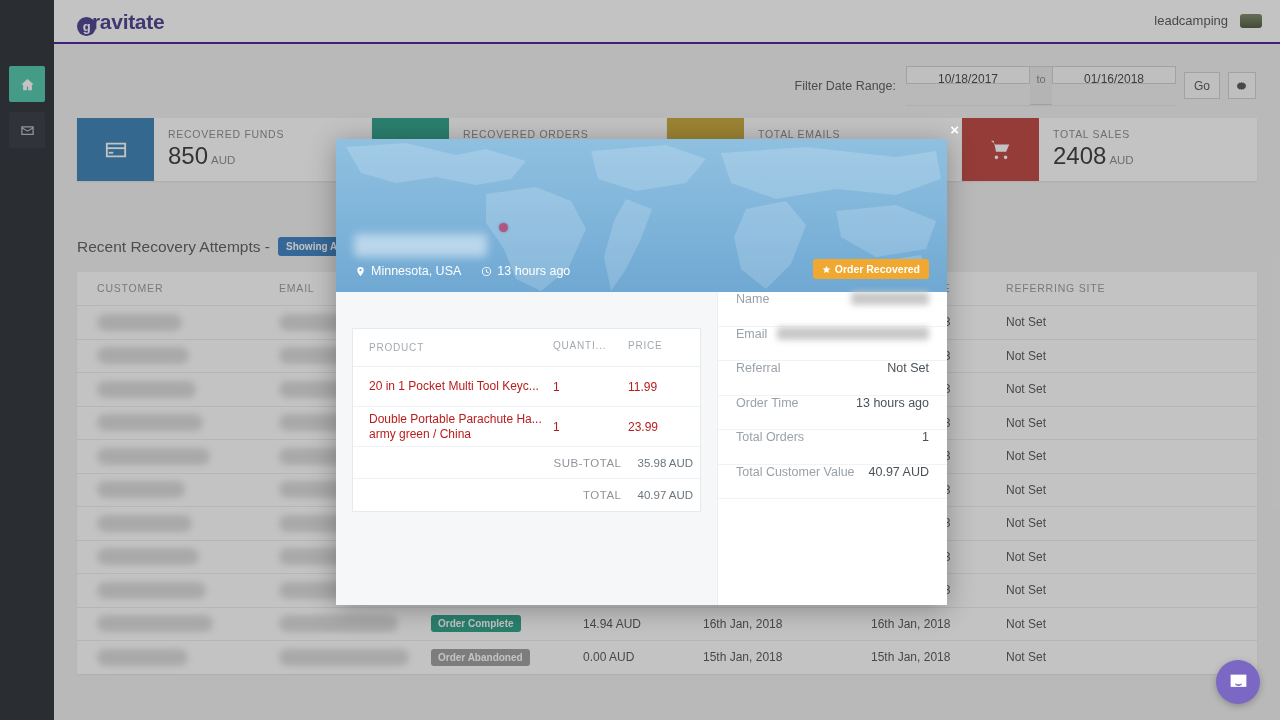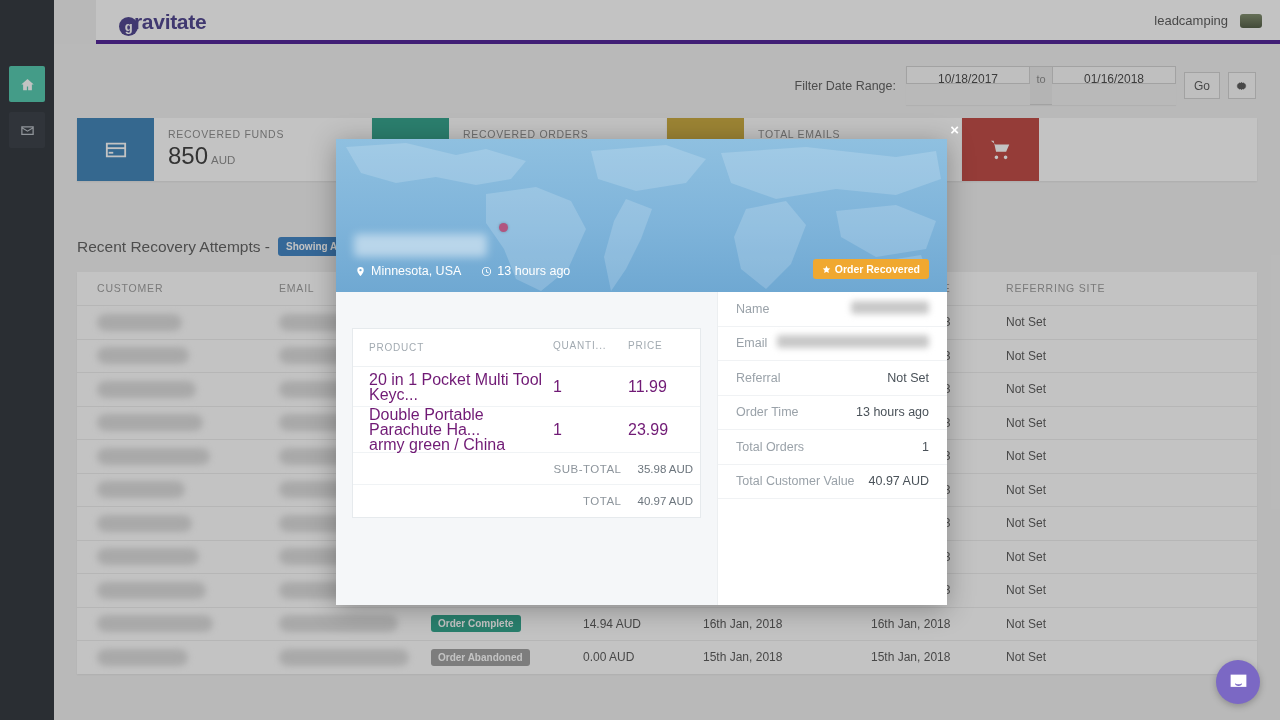--- a/index.html
+++ b/index.html
@@ -28,21 +28,21 @@
   }
   .sb-icon:first-child { margin-top: 66px; }
   .sb-icon.active { background: #4fcaae; }
   .sb-icon.idle { background: #343a42; }
   .sb-icon svg { width: 15px; height: 15px; fill: #fff; }
   .sb-icon.idle svg { fill: #b9bfc6; }
 
   
   .topbar {
     position: absolute; left: 54px; top: 0; right: 0; height: 44px;
-    background: #fff; border-bottom: 4px solid #4c1d95; z-index: 4; margin-left: 42px;
+    background: #fff; border-bottom: 2px solid #4c1d95; z-index: 4;
   }
   .logo {
     position: absolute; left: 23px; top: 10px;
     font-size: 21px; font-weight: bold; color: #4a3f8c; letter-spacing: -.3px;
   }
   .logo .gdot {
     display: inline-block; width: 19px; height: 19px; border-radius: 50%;
     background: #4a3f8c; color: #fff; font-size: 13px; text-align: center;
     line-height: 19px; margin-right: -4px; vertical-align: -2px;
   }
@@ -195,35 +195,35 @@
 
   .prod-card { background: #fff; border: 1px solid #e6eaed; margin-top: 20px; }
   .prod-head {
     display: flex; padding: 11px 0; border-bottom: 1px solid #eef1f3;
   }
   .prod-head div {
     font-size: 10px; color: #a2aab1; letter-spacing: .8px; text-transform: uppercase;
   }
   .prod-row {
     display: flex; align-items: center; min-height: 40px;
-    border-bottom: 1px solid #f0f3f5; font-size: 16px; color: #701a75;
+    border-bottom: 1px solid #f0f3f5; font-size: 12px; color: #b91c1c;
   }
   .p-name { width: 200px; padding-left: 16px; line-height: 15px; }
   .p-qty  { width: 75px; }
   .p-price{ width: 70px; }
   .sum-row {
     display: flex; align-items: center; height: 32px;
     border-bottom: 1px solid #f0f3f5; font-size: 11.5px; color: #8d959c;
   }
   .sum-row:last-child { border-bottom: 0; }
   .s-lbl { width: 275px; text-align: right; letter-spacing: .5px; text-transform: uppercase; }
   .s-val { width: 80px; padding-left: 16px; color: #6c757d; }
 
   .info-row {
-    display: flex; justify-content: space-between; align-items: center;
+    display: flex; justify-content: space-between; align-items: flex-start;
     padding: 0 18px; height: 34.5px; border-bottom: 1px solid #f0f2f4;
     font-size: 12.5px;
   }
   .info-k { color: #9aa2a9; }
   .info-v { color: #4a5259; }
   .blur-val {
     display: inline-block; height: 13px; border-radius: 3px;
     background: #c8c8c8; filter: blur(3.4px);
   }
 
@@ -318,20 +318,24 @@
             <div class="card-body">
               <div class="card-label">TOTAL EMAILS</div>
               <div class="card-val"></div>
             </div>
           </div>
           <div class="card">
             <div class="card-ico" style="background:#c0453f">
               <svg viewBox="0 0 24 24">
                 <path d="M7 18a2 2 0 100 4 2 2 0 000-4zm10 0a2 2 0 100 4 2 2 0 000-4zM1 2h3l2.6 12h11L21 6H6"></path>
               </svg>
+            </div>
+            <div class="card-body">
+              <div class="card-label">TOTAL SALES</div>
+              <div class="card-val">2408<span class="cur">AUD</span></div>
             </div>
           </div>
         </div>
 
       <div class="section-title">
         <span>Recent Recovery Attempts -</span>
         <span class="pill">Showing All Results</span>
       </div>
 
       <div class="datatable">

